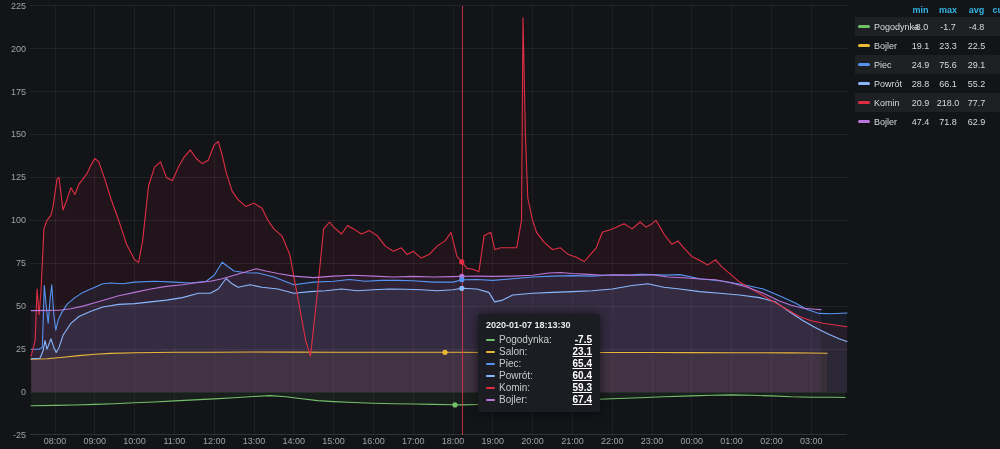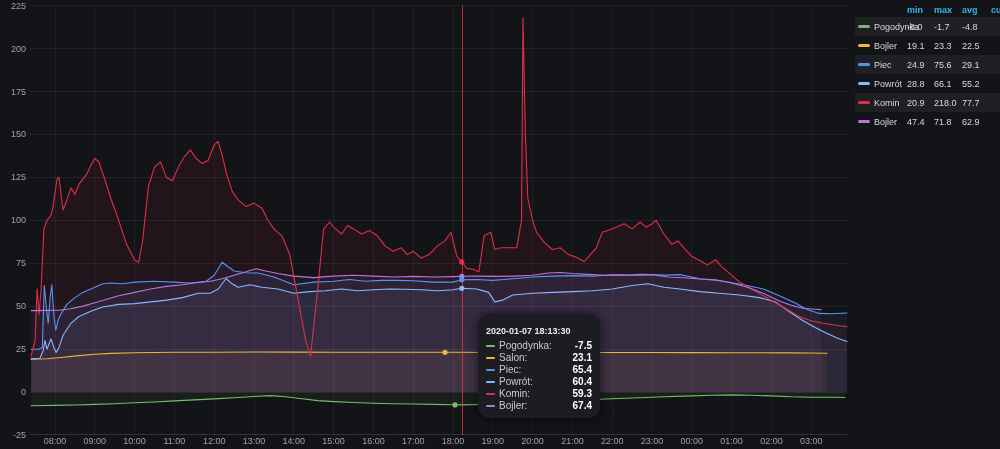--- a/index.html
+++ b/index.html
@@ -13,41 +13,41 @@
   .hgrid.axisline{stroke:rgba(255,255,255,0.13);}
   .vgrid{stroke:rgba(255,255,255,0.05);stroke-width:1;shape-rendering:crispEdges;}
   .ytick{fill:#9fa2a6;font-size:9px;font-family:"Liberation Sans",sans-serif;text-anchor:end;}
   .xtick{fill:#9fa2a6;font-size:9px;font-family:"Liberation Sans",sans-serif;text-anchor:middle;}
   .series-line{fill:none;stroke-width:1.1;stroke-linejoin:round;stroke-linecap:round;}
   .crosshair{stroke:rgba(226,54,66,0.8);stroke-width:1;shape-rendering:crispEdges;}
 
   
   #tooltip{
     position:absolute;left:478px;top:314px;width:106px;
-    background:#1b1d22;border-radius:12px;box-shadow:0 0 12px rgba(0,0,0,0.6);
-    padding:12px 8px 6px 8px;z-index:5;
+    background:#1b1d22;border-radius:3px;box-shadow:0 0 12px rgba(0,0,0,0.6);
+    padding:6px 8px 6px 8px;z-index:5;
   }
   #tooltip .tt-title{color:#e9eaeb;font-size:9px;font-weight:bold;margin-bottom:4px;white-space:nowrap;}
   .tt-row{display:flex;align-items:center;font-size:10px;line-height:12px;white-space:nowrap;}
   .tt-dash{display:inline-block;width:9px;height:2px;border-radius:1px;margin-right:4px;flex:0 0 auto;}
   .tt-name{color:#c9cacb;flex:1 1 auto;}
-  .tt-val{color:#ffffff;font-weight:bold;text-align:right;flex:0 0 auto;}
+  .tt-val{color:#ffffff;font-weight:bold;text-align:right;flex:0 0 auto;text-decoration:underline;}
 
   
   #legend{
     position:absolute;left:855px;top:2px;width:145px;overflow:hidden;z-index:4;
   }
   .lg-row{display:flex;align-items:center;height:19px;width:179px;font-size:9px;padding-left:3px;box-sizing:border-box;}
   .lg-row.striped{background:#1e2024;}
   .lg-head{height:15px;}
   .lg-head .lg-cell{color:#33b5e5;font-weight:bold;}
   .lg-swatch{display:inline-block;width:12px;height:3px;border-radius:1.5px;margin-right:4px;flex:0 0 auto;}
   .lg-head .lg-swatch{visibility:hidden;}
   .lg-name{color:#d8d9da;width:33px;flex:0 0 auto;white-space:nowrap;overflow:visible;}
-  .lg-cell{color:#d8d9da;text-align:left;flex:0 0 auto;white-space:nowrap;}
+  .lg-cell{color:#d8d9da;text-align:center;flex:0 0 auto;white-space:nowrap;}
   .lg-c1{width:27px;} .lg-c2{width:28px;} .lg-c3{width:29px;} .lg-c4{width:34px;}
 </style>
 </head>
 <body>
 
 <div id="screen">
   <svg id="plot-svg" width="1000" height="449" viewBox="0 0 1000 449">
       <line x1="30" x2="847" y1="434.9" y2="434.9" class="hgrid axisline"></line>
       <line x1="30" x2="847" y1="392.0" y2="392.0" class="hgrid"></line>
       <line x1="30" x2="847" y1="349.1" y2="349.1" class="hgrid"></line>

